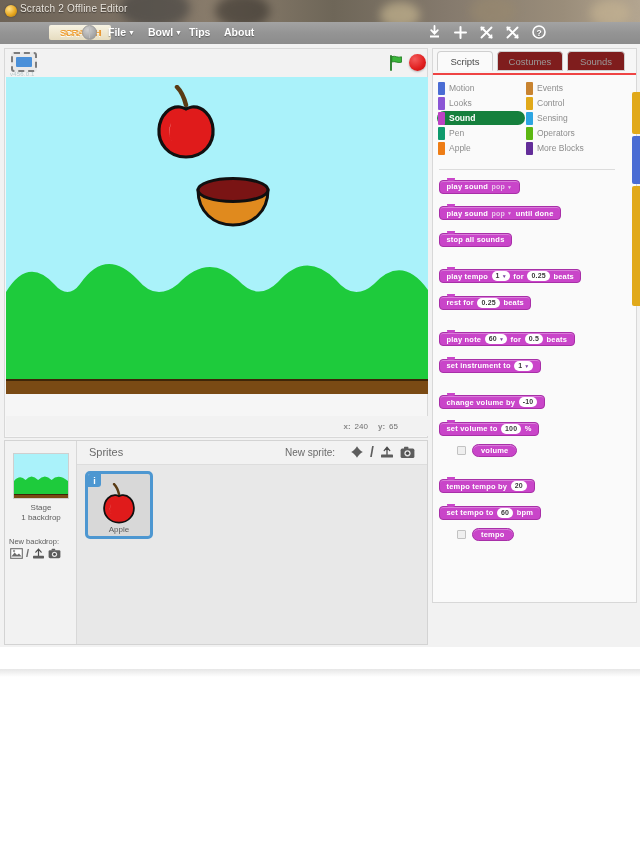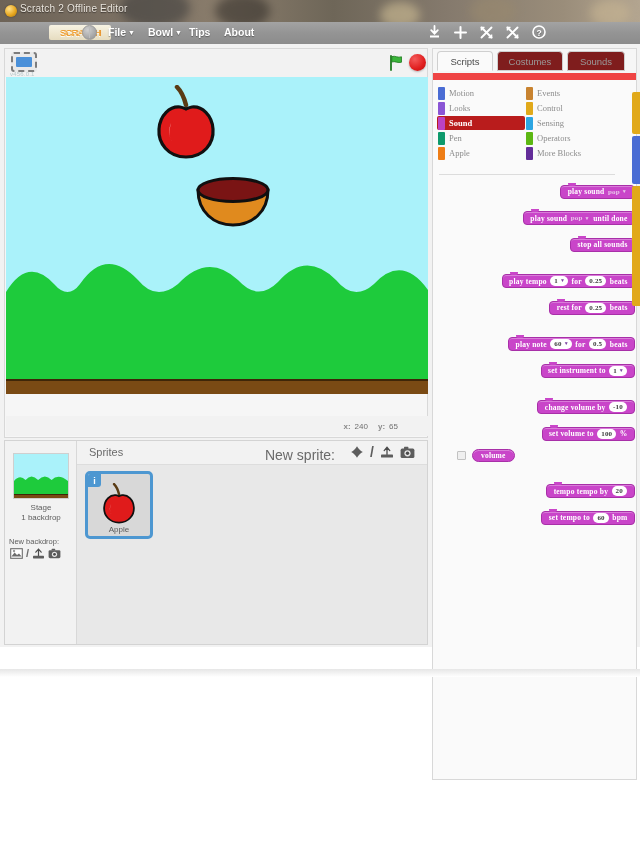--- a/index.html
+++ b/index.html
@@ -161,21 +161,21 @@
   }
   #sprites-area { position: absolute; left: 72px; top: 0; right: 0; bottom: 0; background: #e8e8e8; }
   #sprites-header {
     position: absolute; left: 0; top: 0; width: 100%; height: 24px;
     background: #f2f2f2; border-bottom: 1px solid #ddd;
   }
   #sprites-title {
     position: absolute; left: 12px; top: 5px; font-size: 11px; color: #6a6a6a;
   }
   #new-sprite-label {
-    position: absolute; right: 92px; top: 6px; font-size: 14px; color: #6a6a6a;
+    position: absolute; right: 92px; top: 6px; font-size: 10px; color: #6a6a6a;
     white-space: nowrap;
   }
   #new-sprite-icons {
     position: absolute; right: 12px; top: 3px;
     display: flex; align-items: center; gap: 6px;
   }
   .sprite-tile {
     position: absolute; top: 30px; width: 68px; height: 68px;
     background: #fff; border-radius: 5px;
     display: flex; flex-direction: column; align-items: center; justify-content: flex-end;
@@ -187,49 +187,48 @@
   .sprite-tile .s-name { font-size: 8px; color: #5a5a5a; }
   .sprite-info-badge {
     position: absolute; left: 0; top: 0; width: 13px; height: 13px;
     background: #4d97d1; border-radius: 2px 0 3px 0;
     color: #fff; font-size: 9px; font-weight: bold;
     display: flex; align-items: center; justify-content: center;
   }
 
   
   #editor-panel {
-    position: absolute; left: 432px; top: 26px; width: 205px; height: 732px;
-    background: #f6f6f6; border: 1px solid #d8d8d8; text-align: right;
+    position: absolute; left: 432px; top: 26px; width: 205px; height: 555px;
+    background: #f6f6f6; border: 1px solid #d8d8d8;
   }
   #tabs { position: absolute; left: 0; top: 0; width: 100%; height: 24px; }
   .tab {
     position: absolute; top: 2px; height: 20px;
     background: #7f1d1d; border: 1px solid #cfcfcf; border-radius: 4px 4px 0 0;
     font-size: 9.5px; color: #9a9a9a;
     display: flex; align-items: center; justify-content: center;
   }
   .tab.active { background: #fafafa; color: #4a4a4a; border-bottom-color: #fafafa; }
 
   #palette {
     position: absolute; left: 0; top: 24px; width: 100%; bottom: 0;
-    background: #fafafa; border-top: 7px solid #ef4444;
+    background: #fafafa; border-top: 2px solid #ef4444;
     overflow: hidden;
-    font-family: Liberation Serif, serif;
   }
   #category-grid {
     position: absolute; left: 4px; top: 6px; width: 178px;
     display: grid; grid-template-columns: 88px 90px; row-gap: 1px;
   }
   .cat {
     display: flex; align-items: center; height: 14px; padding-left: 1px;
     border-radius: 2px; cursor: default;
   }
   .cat .swatch { width: 7px; height: 13px; border-radius: 1px; margin-right: 4px; flex: none; }
   .cat .cat-label { font-size: 8.5px; color: #8d8d8d; white-space: nowrap; }
-  .cat.selected { background: #b91c1c; }
+  .cat.selected { background: #15803d; border-radius: 7px; }
   .cat.selected .cat-label { color: #ffffff; font-weight: bold; }
 
   #cat-divider {
     position: absolute; left: 6px; top: 94px; width: 176px; height: 1px;
     background: #dcdcdc;
   }
 
   #blocks { position: absolute; left: 6px; top: 100px; width: 196px; }
   .sblock {
     position: relative; display: inline-flex; align-items: center;
@@ -613,20 +612,24 @@
           <span class="slot-oval">20</span>
         </div>
         <br>
 
         <div class="sblock">
           <span class="txt">set tempo to</span>
           <span class="slot-oval">60</span>
           <span class="txt">bpm</span>
         </div>
 
+        <div class="reporter-row">
+          <div class="rep-checkbox"></div>
+          <div class="reporter">tempo</div>
+        </div>
 
       </div>
     </div>
   </div>
 
   <div id="script-strip">
     <div class="strip-seg" style="top:0px;height:42px;background:#e1a91a;"></div>
     <div class="strip-seg" style="top:44px;height:48px;background:#4a6cd4;"></div>
     <div class="strip-seg" style="top:94px;height:120px;background:#e1a91a;"></div>
   </div>

